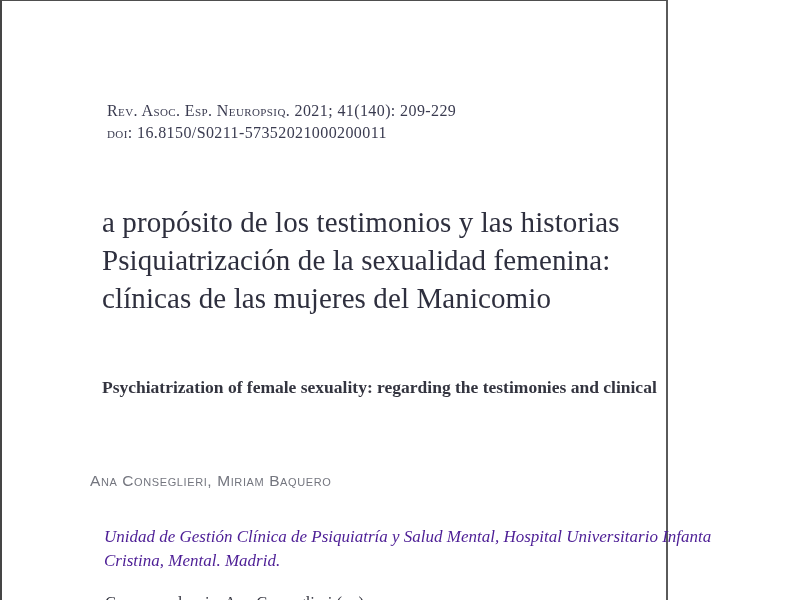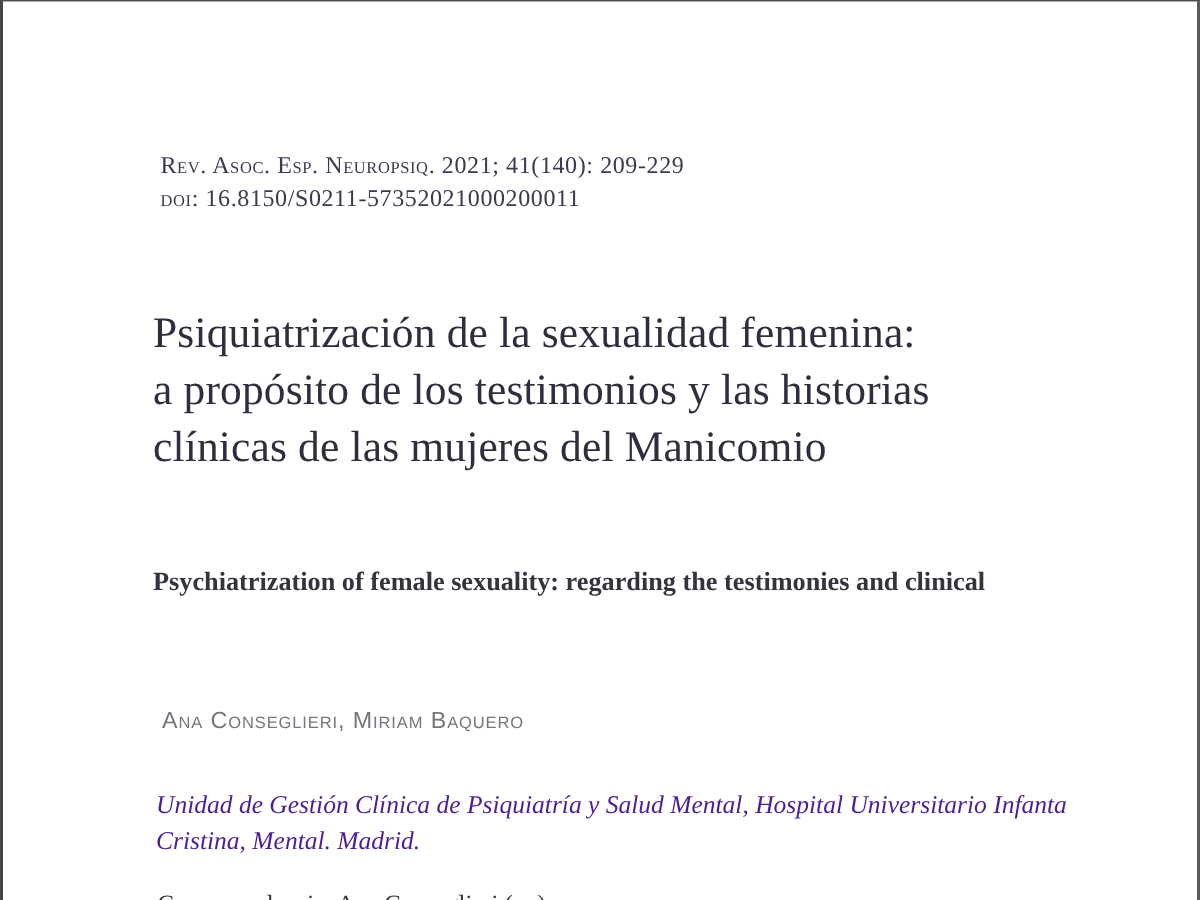--- a/index.html
+++ b/index.html
@@ -5,21 +5,21 @@
   html, body {
     margin: 0;
     padding: 0;
     width: 800px;
     height: 600px;
     background: #ffffff;
     overflow: hidden;
   }
   .page {
     position: relative;
-    width: 800px;
+    width: 668px;
     height: 600px;
     background: #ffffff;
     border-top: 1px solid #4e4e4e;
     border-left: 2px solid #454545;
     border-right: 2px solid #5a5a5a;
     box-sizing: border-box;
     font-family: "Liberation Serif", serif;
   }
   .journal-ref {
     position: absolute;
@@ -54,21 +54,21 @@
     font-weight: bold;
   }
   .title-en span.line { display: block; white-space: nowrap; }
   .title-en sup {
     font-size: 11px;
     vertical-align: super;
     line-height: 0;
   }
   .authors {
     position: absolute;
-    left: 106px;
+    left: 88px;
     top: 470px;
     font-family: "Liberation Sans", sans-serif;
     font-variant: small-caps;
     font-size: 15.5px;
     line-height: 20px;
     letter-spacing: 0.6px;
     color: #74767f;
     white-space: nowrap;
   }
   .affiliation {
@@ -103,22 +103,22 @@
 <body>
 
 <div class="page">
 
   <div class="journal-ref">
     <div>Rev. Asoc. Esp. Neuropsiq. 2021; 41(140): 209-229</div>
     <div>doi: 16.8150/S0211-57352021000200011</div>
   </div>
 
   <h1 class="title-es">
+    <span>a propósito de los testimonios y las historias</span>
     <span>Psiquiatrización de la sexualidad femenina:</span>
-    <span>a propósito de los testimonios y las historias</span>
     <span>clínicas de las mujeres del Manicomio</span>
   </h1>
 
   <div class="title-en">
     <span class="line">Psychiatrization of female sexuality: regarding the testimonies and clinical</span>
   </div>
 
   <div class="authors">Ana Conseglieri, Miriam Baquero</div>
 
   <div class="affiliation">

